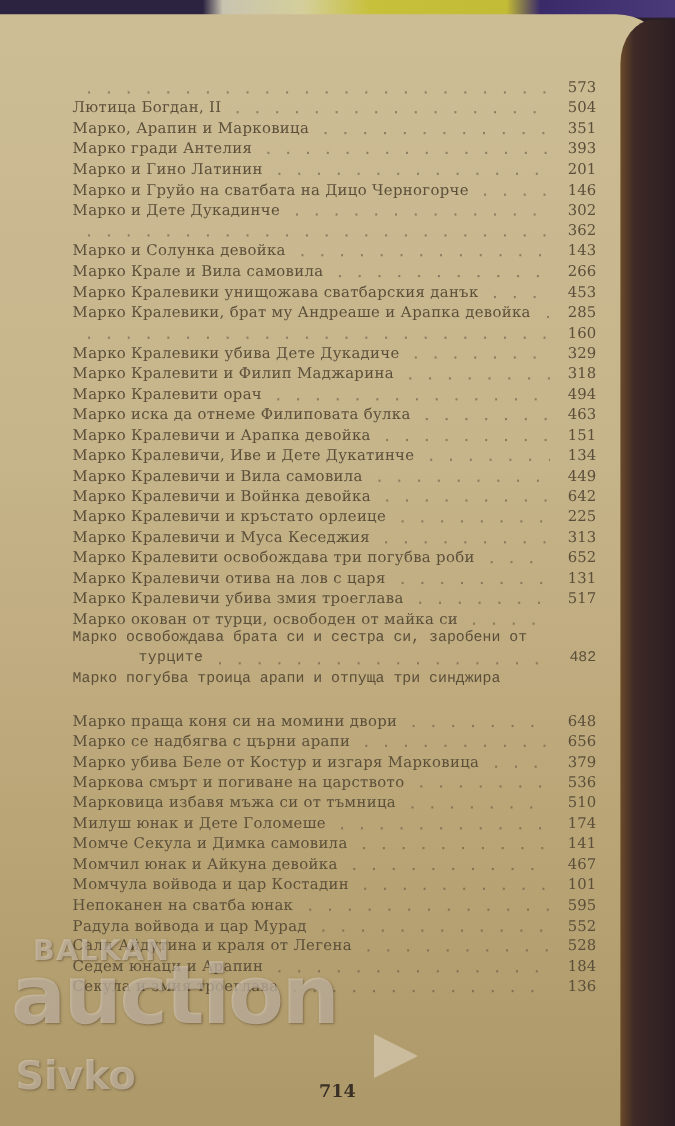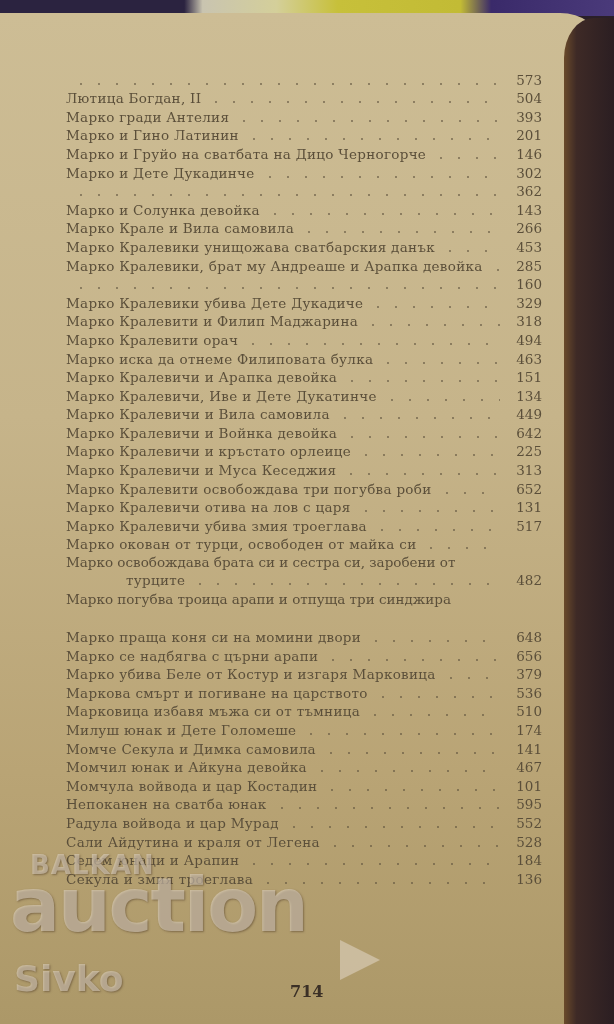--- a/index.html
+++ b/index.html
@@ -29,21 +29,21 @@
   .row {
     display: flex; align-items: flex-end; height: 18.6px; line-height: 18px;
   }
   .row .title { white-space: nowrap; letter-spacing: 0.3px; }
   .row .dots {
     flex: 1; margin: 0 6px 4px 6px; height: 2px;
     background-image: radial-gradient(circle, rgba(90,78,58,0.55) 0.9px, transparent 1.1px);
     background-size: 18px 2px; background-repeat: repeat-x;
   }
   .row .page-no { width: 36px; text-align: right; }
-  .row.wrap { height: 37px; flex-direction: column; align-items: stretch; }
+  .row.wrap { height: 37px; flex-direction: column; align-items: stretch; font-family: Liberation Mono, monospace; }
   .row.wrap .line1 { height: 18px; white-space: nowrap; }
   .row.wrap .line2 { display: flex; align-items: flex-end; height: 18px; padding-left: 60px; justify-content: flex-end; }
   .row.wrap .line2 .title { }
   .folio {
     position: absolute; left: 290px; top: 982px; font-size: 16px; color: #3b3026; font-weight: bold;
   }
   .watermark {
     position: absolute; left: 10px; top: 850px; color: rgba(225,215,200,0.55);
     font-family: "DejaVu Sans", sans-serif; font-weight: bold;
     text-shadow: 1px 1px 2px rgba(80,60,40,0.5);
@@ -69,20 +69,25 @@
 
   <div class="row">
       <span class="title"></span>
       <span class="dots"></span>
       <span class="page-no">573</span>
     </div>
   <div class="row">
       <span class="title">Лютица Богдан, II</span>
       <span class="dots"></span>
       <span class="page-no">504</span>
+    </div>
+  <div class="row">
+      <span class="title">Марко, Арапин и Марковица</span>
+      <span class="dots"></span>
+      <span class="page-no">351</span>
     </div>
   <div class="row">
       <span class="title">Марко гради Антелия</span>
       <span class="dots"></span>
       <span class="page-no">393</span>
     </div>
   <div class="row">
       <span class="title">Марко и Гино Латинин</span>
       <span class="dots"></span>
       <span class="page-no">201</span>

